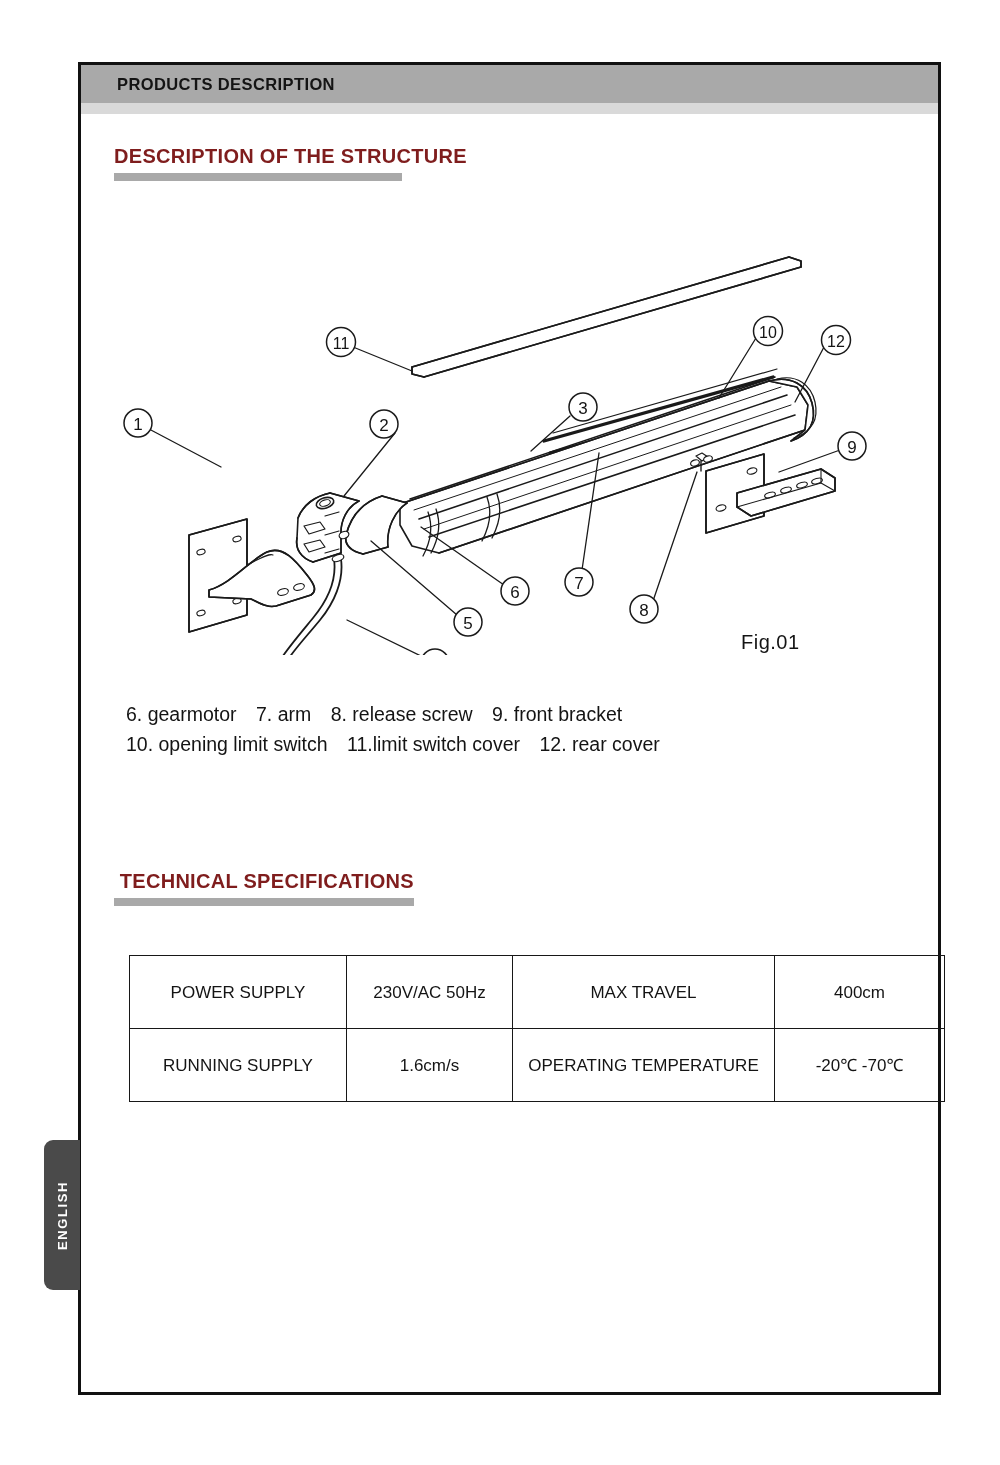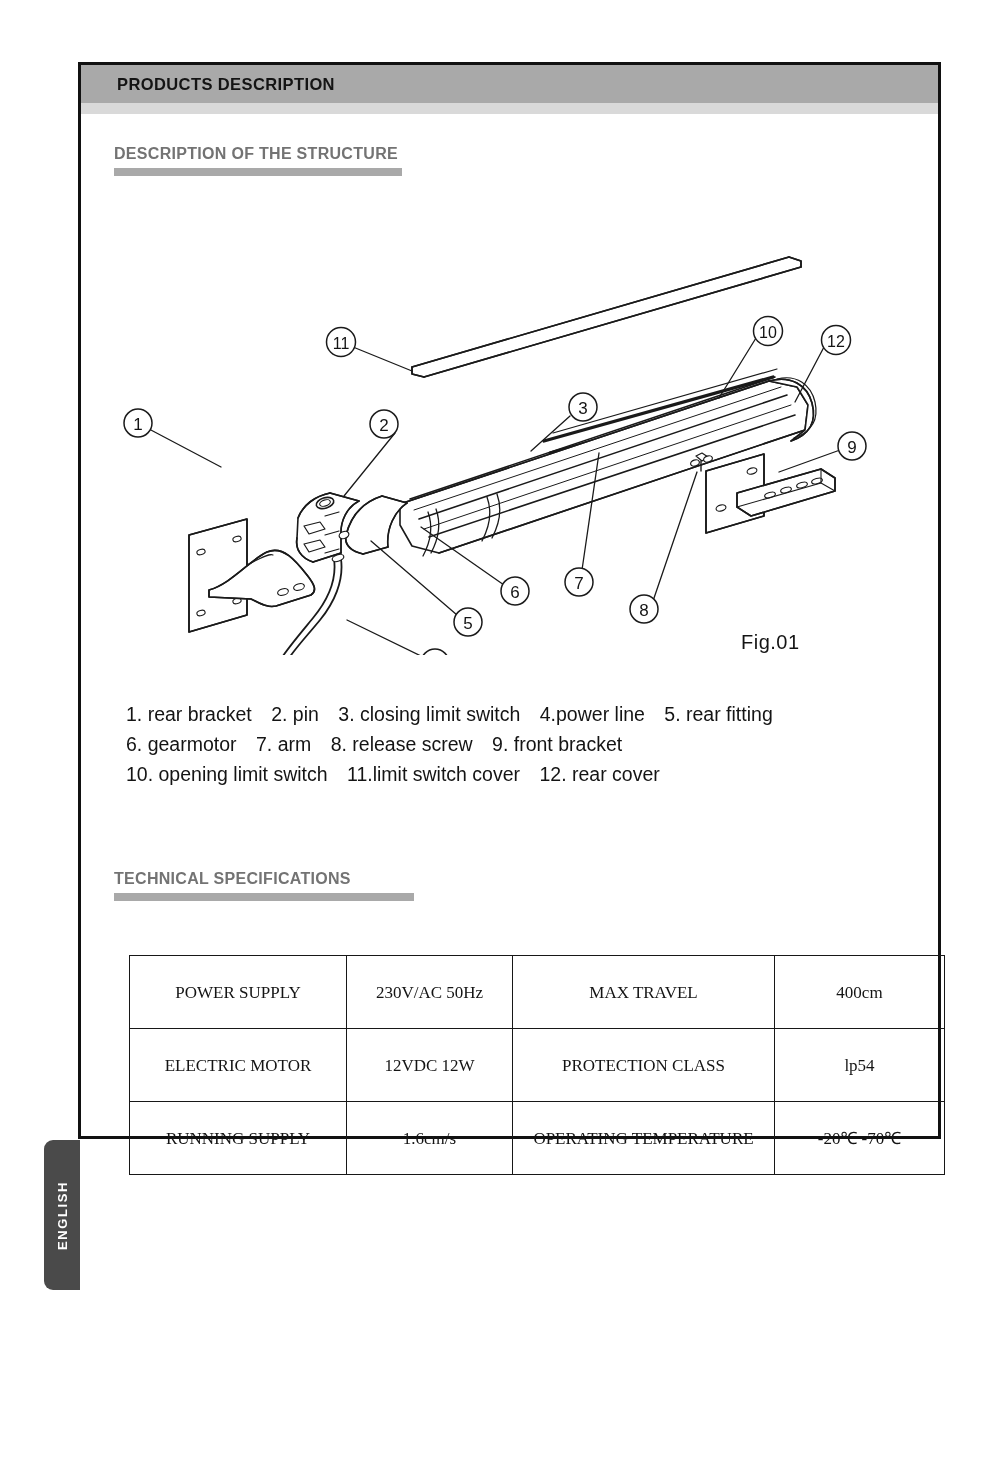--- a/index.html
+++ b/index.html
@@ -14,21 +14,21 @@
     font-family: "Liberation Sans", sans-serif;
     overflow: hidden;
   }
 
   
   .page {
     position: absolute;
     left: 78px;
     top: 62px;
     width: 863px;
-    height: 1077px;
+    height: 1333px;
     border: 3px solid #111111;
     box-sizing: border-box;
     background: #ffffff;
   }
 
   
   .header-band {
     position: absolute;
     left: 0;
     top: 0;
@@ -53,25 +53,26 @@
     height: 11px;
     background: #d9d9d9;
   }
 
   
   .section-heading {
     position: absolute;
     left: 33px;
   }
   .section-heading .sh-text {
-    font-size: 16px;
+    font-size: 20px;
     font-weight: bold;
     letter-spacing: 0.3px;
-    color: #737373;
+    color: #7f1d1d;
     white-space: nowrap;
+    text-align: right;
   }
   .section-heading .sh-rule {
     margin-top: 5px;
     height: 8px;
     background: #a9a9a9;
   }
   #sec-structure { top: 80px; }
   #sec-structure .sh-rule { width: 288px; }
   #sec-specs { top: 805px; }
   #sec-specs .sh-rule { width: 300px; }
@@ -121,21 +122,20 @@
   }
   .spec-table td {
     border: 1.6px solid #171717;
     text-align: center;
     vertical-align: middle;
     height: 68px;
     font-size: 17px;
     color: #141414;
     padding: 2px 4px;
     line-height: 21px;
-    font-family: Liberation Serif, serif;
   }
   .col-a { width: 208px; }
   .col-b { width: 157px; }
   .col-c { width: 253px; }
   .col-d { width: 161px; }
 
   
   .side-tab {
     position: absolute;
     left: 44px;
@@ -361,27 +361,20 @@
           <text x="735" y="112" text-anchor="middle" font-family="Liberation Sans, sans-serif" font-size="16" fill="#141414" stroke="none">12</text>
         </g>
       </g>
     </svg>
   </div>
 
   <div class="fig-caption">Fig.01</div>
 
   <div class="legend">
     <div class="legend-line">
-      <span class="item">1. rear bracket</span>
-      <span class="item">2. pin</span>
-      <span class="item">3. closing limit switch</span>
-      <span class="item">4.power line</span>
-      <span class="item">5. rear fitting</span>
-    </div>
-    <div class="legend-line">
       <span class="item">6. gearmotor</span>
       <span class="item">7. arm</span>
       <span class="item">8. release screw</span>
       <span class="item">9. front bracket</span>
     </div>
     <div class="legend-line">
       <span class="item">10. opening limit switch</span>
       <span class="item">11.limit switch cover</span>
       <span class="item">12. rear cover</span>
     </div>
@@ -394,26 +387,20 @@
 
   <table class="spec-table">
     <tbody>
       <tr>
         <td class="col-a">POWER SUPPLY</td>
         <td class="col-b">230V/AC 50Hz</td>
         <td class="col-c">MAX TRAVEL</td>
         <td class="col-d">400cm</td>
       </tr>
       <tr>
-        <td class="col-a">ELECTRIC MOTOR</td>
-        <td class="col-b">12VDC 12W</td>
-        <td class="col-c">PROTECTION   CLASS</td>
-        <td class="col-d">lp54</td>
-      </tr>
-      <tr>
         <td class="col-a">RUNNING SUPPLY</td>
         <td class="col-b">1.6cm/s</td>
         <td class="col-c">OPERATING TEMPERATURE</td>
         <td class="col-d">-20℃ -70℃</td>
       </tr>
     </tbody>
   </table>
 
 </div>
 

